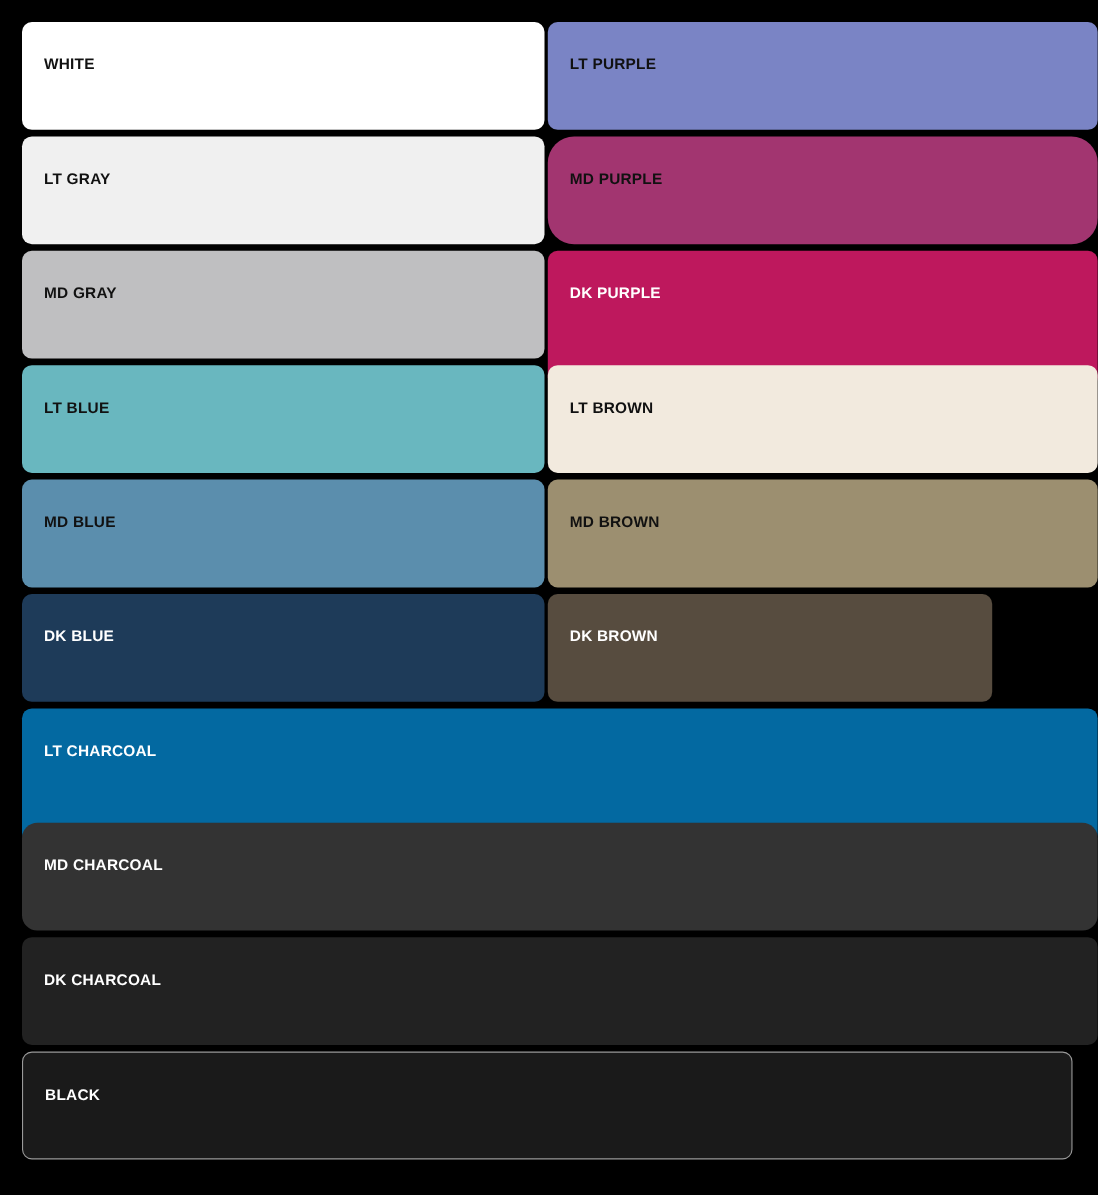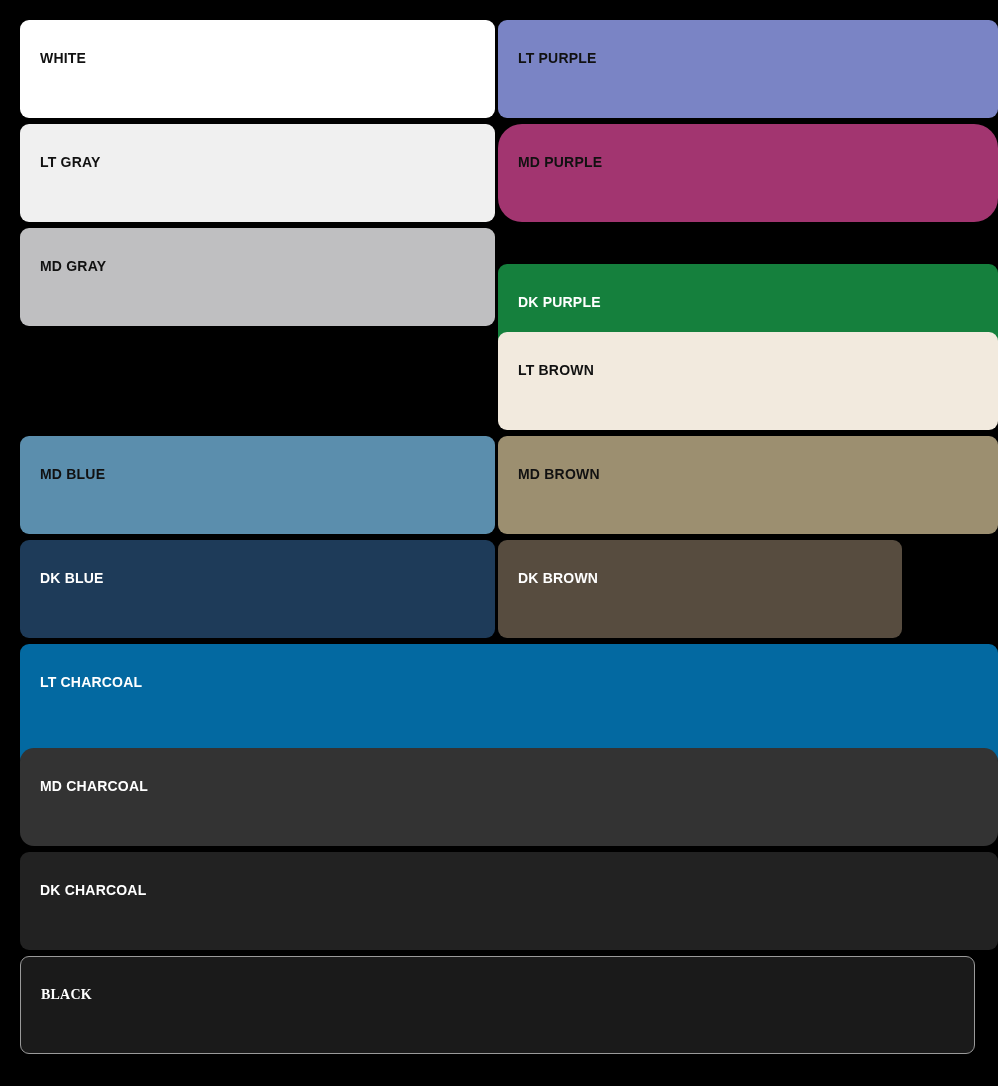--- a/index.html
+++ b/index.html
@@ -59,49 +59,52 @@
 <div id="palette">
     <div class="swatch ink-dark" style="left: 20px; top: 20px; width: 475px; height: 98px; background: rgb(255, 255, 255);">
       <span class="swatch-label">WHITE</span>
     </div>
     <div class="swatch ink-dark" style="left: 20px; top: 124px; width: 475px; height: 98px; background: rgb(240, 240, 240);">
       <span class="swatch-label">LT GRAY</span>
     </div>
     <div class="swatch ink-dark" style="left: 20px; top: 228px; width: 475px; height: 98px; background: rgb(191, 191, 193);">
       <span class="swatch-label">MD GRAY</span>
     </div>
+    <div class="swatch ink-dark" style="left: 20px; top: 332px; width: 475px; height: 98px; background: rgb(105, 183, 191);">
+      <span class="swatch-label">LT BLUE</span>
+    </div>
     <div class="swatch ink-dark" style="left: 20px; top: 436px; width: 475px; height: 98px; background: rgb(91, 142, 173);">
       <span class="swatch-label">MD BLUE</span>
     </div>
     <div class="swatch ink-light" style="left: 20px; top: 540px; width: 475px; height: 98px; background: rgb(30, 59, 89); padding-left: 48px;">
       <span class="swatch-label">DK BLUE</span>
     </div>
     <div class="swatch ink-dark" style="left: 498px; top: 20px; width: 500px; height: 98px; background: rgb(122, 132, 197);">
       <span class="swatch-label">LT PURPLE</span>
     </div>
     <div class="swatch ink-dark" style="left: 498px; top: 124px; width: 500px; height: 98px; background: rgb(162, 53, 112); border-radius: 24px;">
       <span class="swatch-label">MD PURPLE</span>
     </div>
-    <div class="swatch ink-light" style="left: 498px; top: 228px; width: 500px; height: 124px; background: #15803d; margin-top: 36px;">
+    <div class="swatch ink-light" style="left: 498px; top: 228px; width: 500px; height: 124px; background: #be185d;">
       <span class="swatch-label">DK PURPLE</span>
     </div>
     <div class="swatch ink-dark" style="left: 498px; top: 332px; width: 500px; height: 98px; background: rgb(242, 234, 222);">
       <span class="swatch-label">LT BROWN</span>
     </div>
     <div class="swatch ink-dark" style="left: 498px; top: 436px; width: 500px; height: 98px; background: rgb(156, 143, 112);">
       <span class="swatch-label">MD BROWN</span>
     </div>
     <div class="swatch ink-light" style="left: 498px; top: 540px; width: 404px; height: 98px; background: rgb(87, 76, 63);">
       <span class="swatch-label">DK BROWN</span>
     </div>
     <div class="swatch ink-light" style="left: 20px; top: 644px; width: 978px; height: 122px; background: #0369a1;">
       <span class="swatch-label">LT CHARCOAL</span>
     </div>
     <div class="swatch ink-light" style="left: 20px; top: 748px; width: 978px; height: 98px; background: rgb(51, 51, 51); border-radius: 14px;">
       <span class="swatch-label">MD CHARCOAL</span>
     </div>
     <div class="swatch ink-light" style="left: 20px; top: 852px; width: 978px; height: 98px; background: rgb(34, 34, 34);">
       <span class="swatch-label">DK CHARCOAL</span>
     </div>
-    <div class="swatch ink-light outlined" style="left: 20px; top: 956px; width: 955px; height: 98px; background: rgb(26, 26, 26); border-color: rgb(154, 154, 154); font-family: Liberation Serif, serif;">
+    <div class="swatch ink-light outlined" style="left: 20px; top: 956px; width: 955px; height: 98px; background: rgb(26, 26, 26); border-color: rgb(154, 154, 154);">
       <span class="swatch-label">BLACK</span>
     </div>
   </div>
 
 </body></html>

